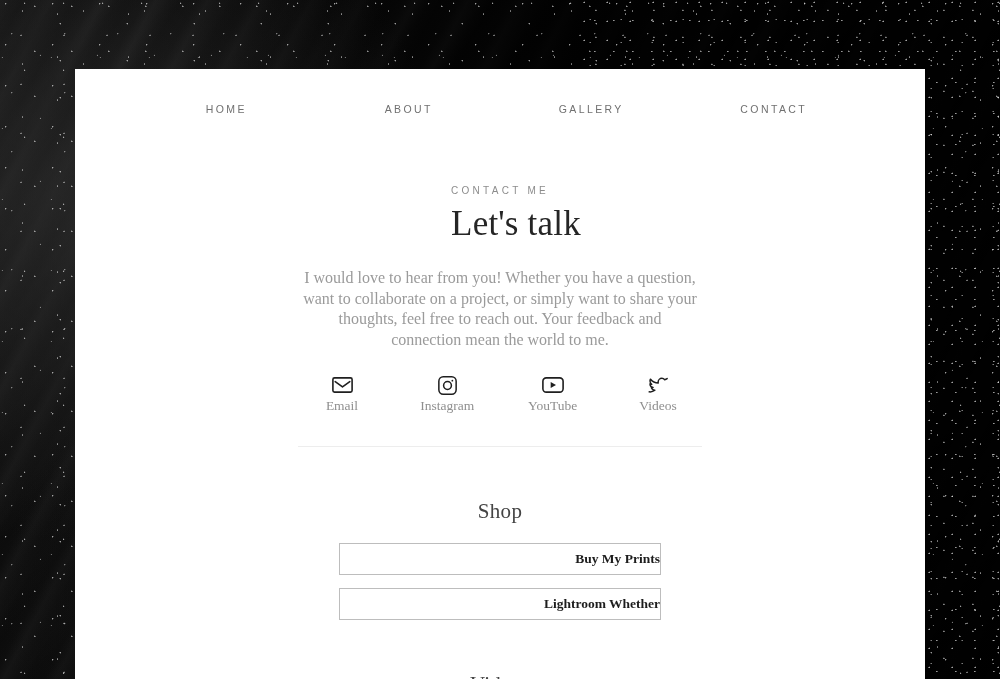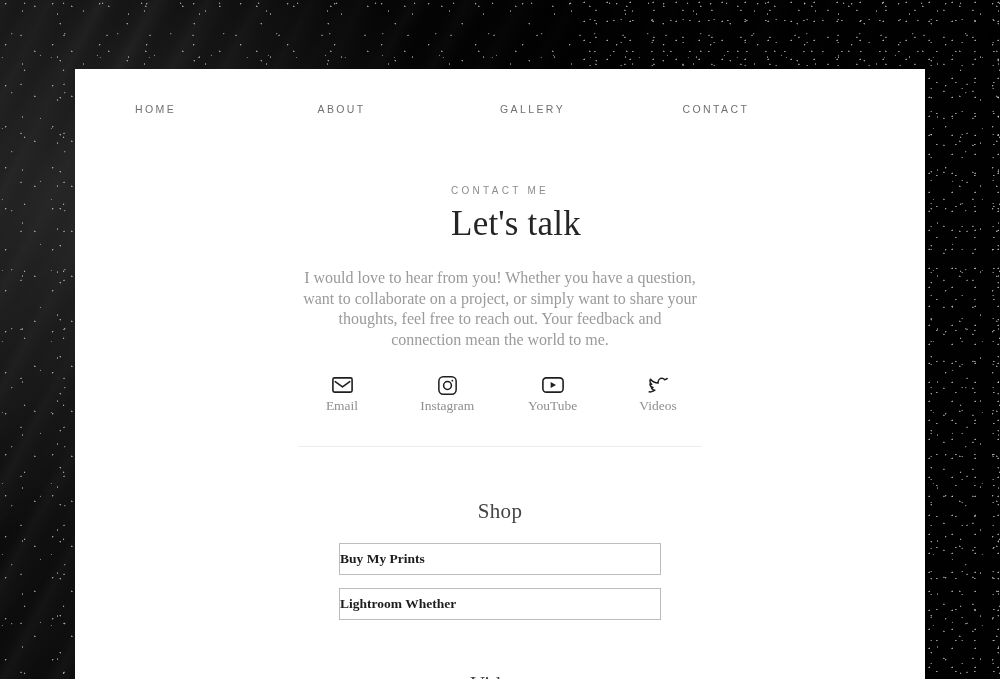--- a/index.html
+++ b/index.html
@@ -109,21 +109,21 @@
 
   
   #site-nav {
     display: flex;
     align-items: center;
     padding: 23px 60px 0 60px;
     height: 57px;
   }
   #site-nav .nav-item {
     flex: 1 1 0;
-    text-align: left;
+    text-align: center;
     font-family: "Liberation Sans", sans-serif;
     font-size: 10.5px;
     letter-spacing: 2.4px;
     color: #707070;
     text-decoration: none;
     text-transform: uppercase;
     cursor: pointer;
     white-space: nowrap;
   }
 
@@ -213,21 +213,21 @@
     width: 322px;
     height: 32px;
     line-height: 30px;
     margin-bottom: 13px;
     border: 1px solid #bdbdbd;
     background: #ffffff;
     font-family: "Liberation Serif", serif;
     font-size: 13.5px;
     font-weight: 700;
     color: #1d1d1d;
-    text-align: left;
+    text-align: right;
     text-decoration: none;
     cursor: pointer;
   }
 </style>
 </head>
 <body>
 
 <div id="bg-photo">
   <div class="dune-ripples"></div>
   <div class="dune-ripples-2"></div>

